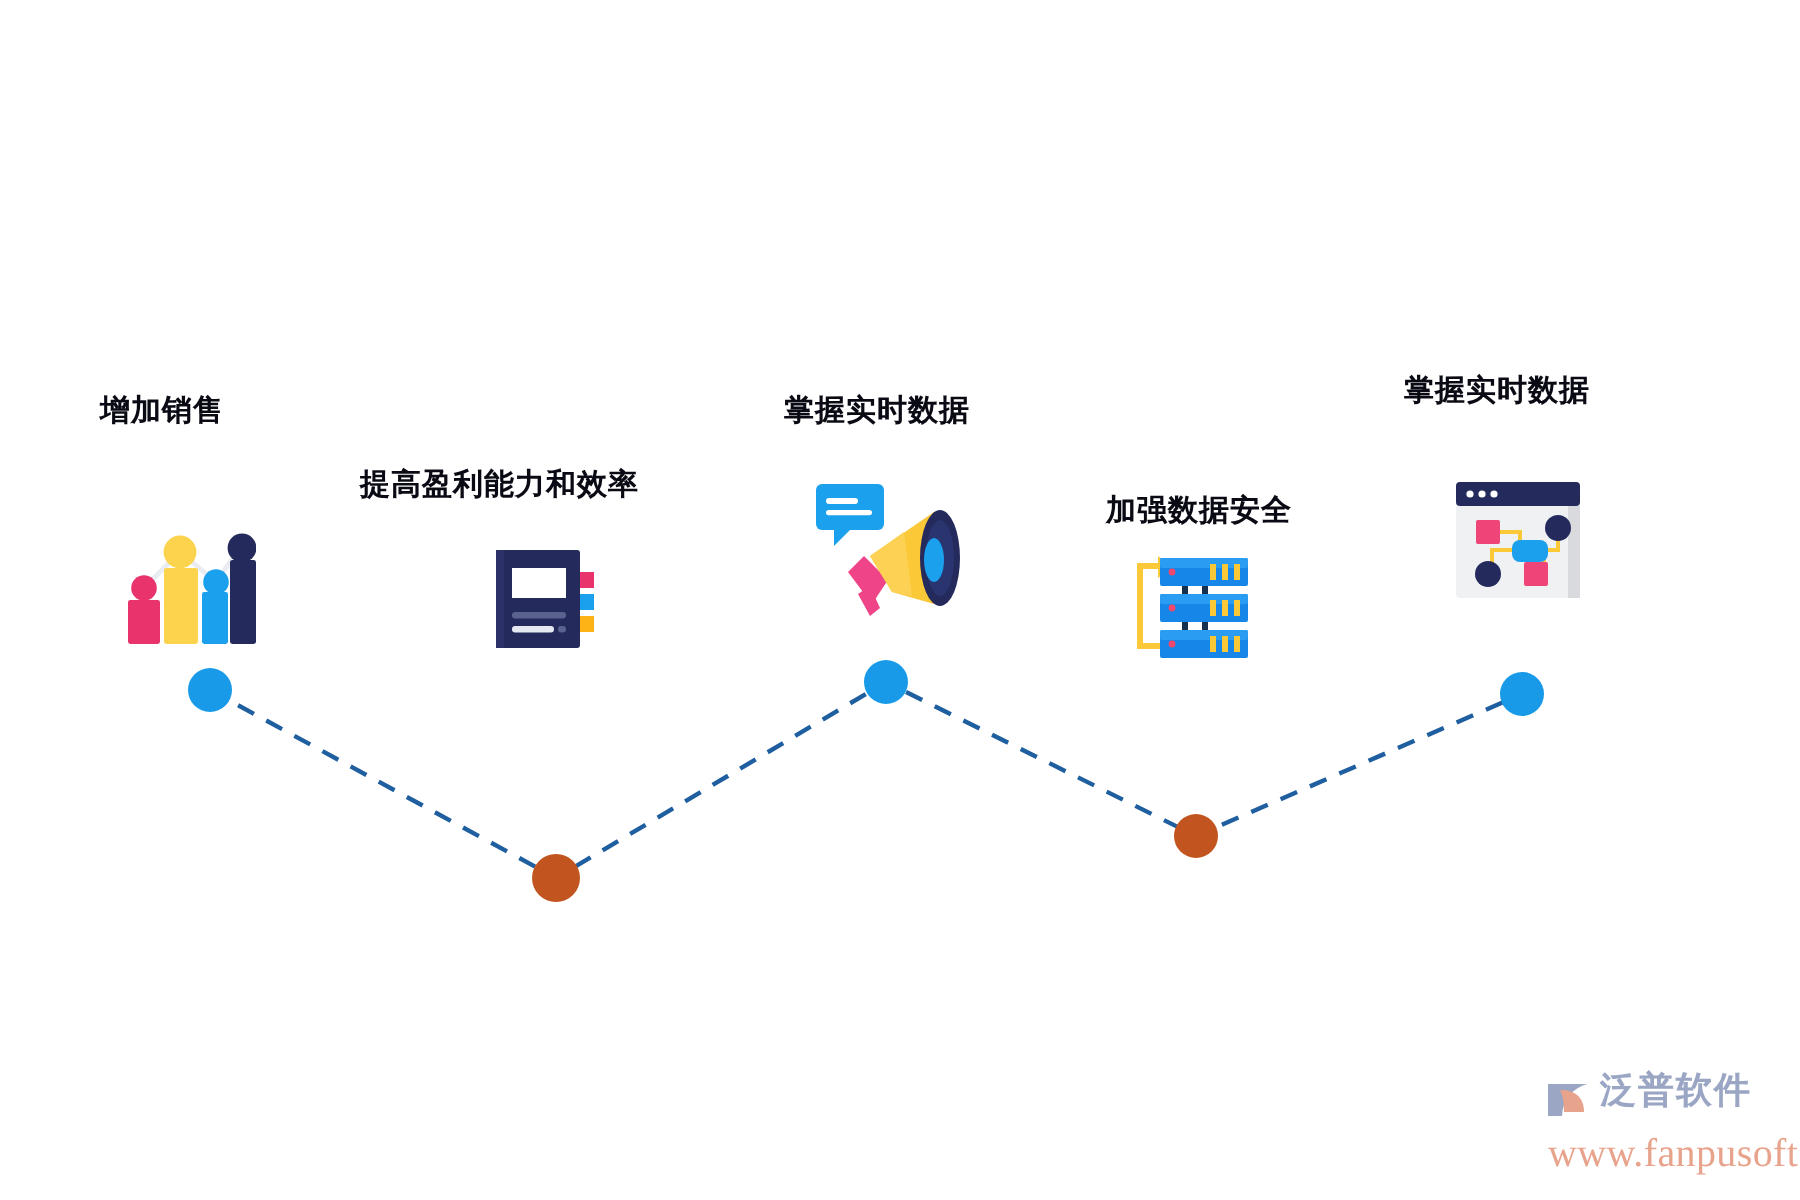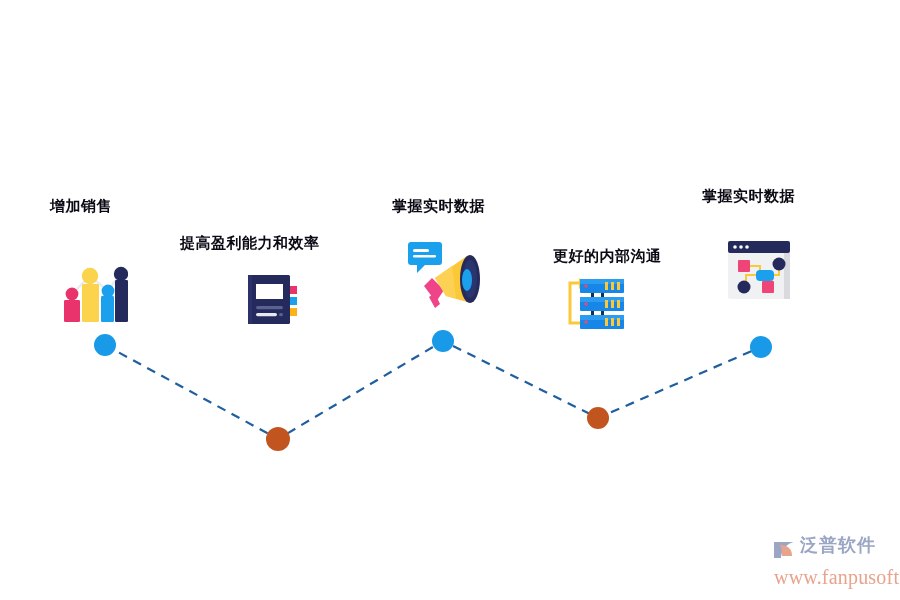--- a/index.html
+++ b/index.html
@@ -87,21 +87,21 @@
     <circle cx="598" cy="418" r="11" fill="#c2551f"></circle>
     <circle cx="761" cy="347" r="11" fill="#189ae8"></circle>
   </svg>
 
   <div class="node-label" style="left:50px; top:198px;">增加销售</div>
 
   <div class="node-label" style="left:180px; top:235px;">提高盈利能力和效率</div>
 
   <div class="node-label" style="left:392px; top:198px;">掌握实时数据</div>
 
-  <div class="node-label" style="left:553px; top:248px;">更好的内部沟通</div>
+  <div class="node-label" style="left:553px; top:248px;">加强数据安全</div>
 
   <div class="node-label" style="left:702px; top:188px;">掌握实时数据</div>
 
   <div class="icon-box" style="left:58px; top:262px; width:70px; height:62px;">
     <svg viewBox="0 0 70 62" width="70" height="62">
 
       <path d="M14,32 L32,14 M32,14 L50,29 M50,29 L62,12" stroke="#e9edf2" stroke-width="2.4" fill="none"></path>
 
       <rect x="6" y="38" width="16" height="22" rx="1.2" fill="#e8336d"></rect>
       <rect x="24" y="22" width="17" height="38" rx="1.2" fill="#fbd34d"></rect>

